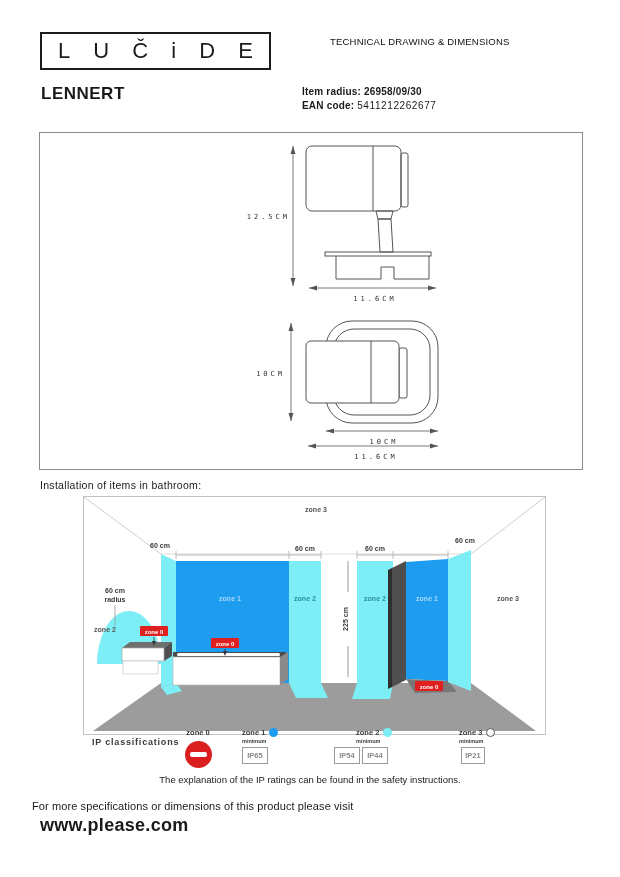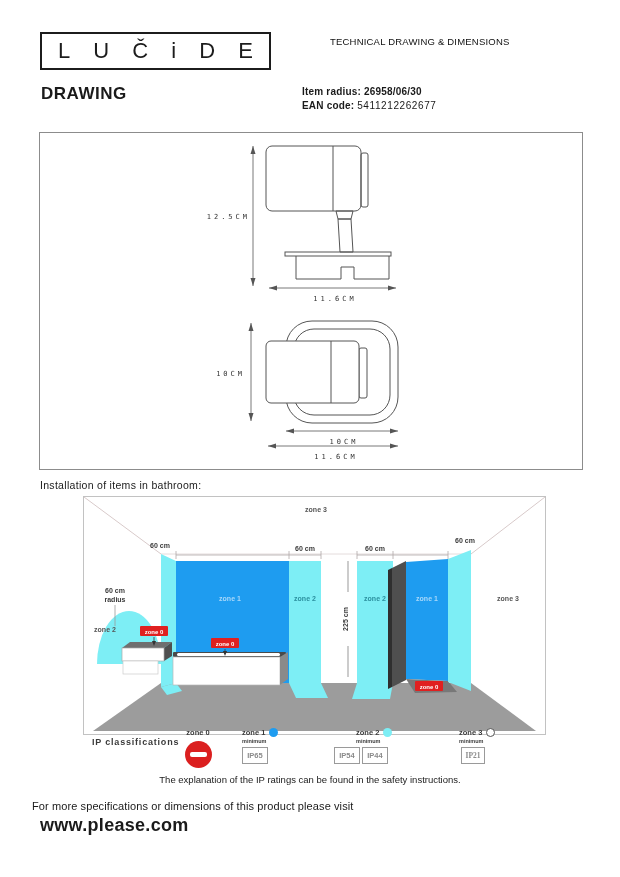--- a/index.html
+++ b/index.html
@@ -13,21 +13,21 @@
   .logo-box{left:40px;top:32px;width:231px;height:38px;border:2px solid #1c1c1c;
     display:flex;align-items:center;justify-content:space-between;padding:0 16px;box-sizing:border-box;}
   .logo-letter{font-size:22px;font-weight:400;color:#1c1c1c;line-height:34px;}
   .doc-type{left:330px;top:36px;width:253px;text-align:left;font-size:9.5px;letter-spacing:.2px;color:#111;}
   .product-name{left:41px;top:84px;font-size:17px;font-weight:bold;letter-spacing:.5px;}
   .item-block{left:302px;top:85px;font-size:10px;line-height:14px;}
   .item-block b{letter-spacing:.2px;}
   .ean-value{letter-spacing:.6px;}
 
   
-  .drawing-box{left:39px;top:132px;width:544px;height:338px;border:1px solid #8c8c8c;box-sizing:border-box;}
+  .drawing-box{left:39px;top:132px;width:544px;height:338px;border:1px solid #8c8c8c;box-sizing:border-box;padding-left:40px;}
   .tech-dim{font-family:"DejaVu Sans Mono", monospace;font-size:7px;letter-spacing:3px;fill:#333;}
 
   
   .bath-title{left:40px;top:479px;font-size:10.5px;font-weight:normal;letter-spacing:.3px;}
   .bath-fig{left:83px;top:496px;width:461px;height:237px;border:1px solid #c2c2c2;box-sizing:content-box;background:#fff;}
   .bath-label{font-family:"Liberation Sans", sans-serif;font-weight:bold;}
 
   
   .ip-label{left:84px;top:737px;font-size:9px;font-weight:bold;letter-spacing:.8px;color:#3a3a3a;padding-left:8px;}
   .ip-zone{font-size:7.5px;font-weight:bold;color:#3a3a3a;}
@@ -54,25 +54,25 @@
 
 <div class="abs logo-box">
   <span class="logo-letter">L</span>
   <span class="logo-letter">U</span>
   <span class="logo-letter">Č</span>
   <span class="logo-letter">i</span>
   <span class="logo-letter">D</span>
   <span class="logo-letter">E</span>
 </div>
 <div class="abs doc-type">TECHNICAL DRAWING &amp; DIMENSIONS</div>
-<div class="abs product-name">DRAWING</div>
+<div class="abs product-name">LENNERT</div>
 <div class="abs item-block">
   <div>
     <b>Item radius:</b>
-    <b>26958/06/30</b>
+    <b>26958/09/30</b>
   </div>
   <div>
     <b>EAN code:</b>
     <span class="ean-value">5411212262677</span>
   </div>
 </div>
 
 <div class="abs drawing-box">
   <svg width="544" height="336" viewBox="0 0 544 336">
 
@@ -262,21 +262,21 @@
     <div class="ip-box">IP44</div>
   </div>
 </div>
 
 <div class="abs ip-zone" style="left:459px;top:728px;">
   <div class="zone-row">
     <span>zone 3</span>
     <span class="dot dot-z3"></span>
   </div>
   <div class="min-label">minimum</div>
-  <div class="ip-boxes" style="margin-left:2px;font-family:Liberation Serif, serif;">
+  <div class="ip-boxes" style="margin-left:2px;">
     <div class="ip-box" style="width:22px;">IP21</div>
   </div>
 </div>
 
 <div class="abs ip-note">The explanation of the IP ratings can be found in the safety instructions.</div>
 
 <div class="abs footer-line">For more specifications or dimensions of this product please visit</div>
 <div class="abs website">www.please.com</div>
 
 </body></html>

